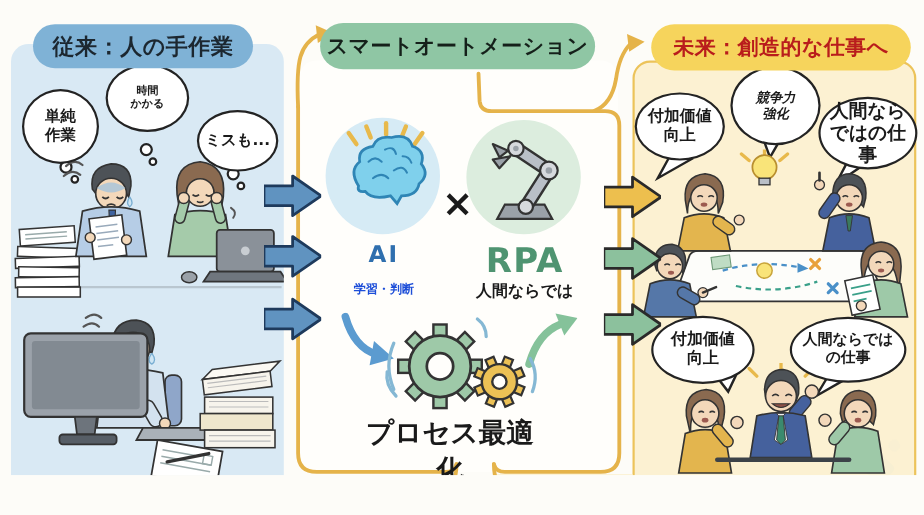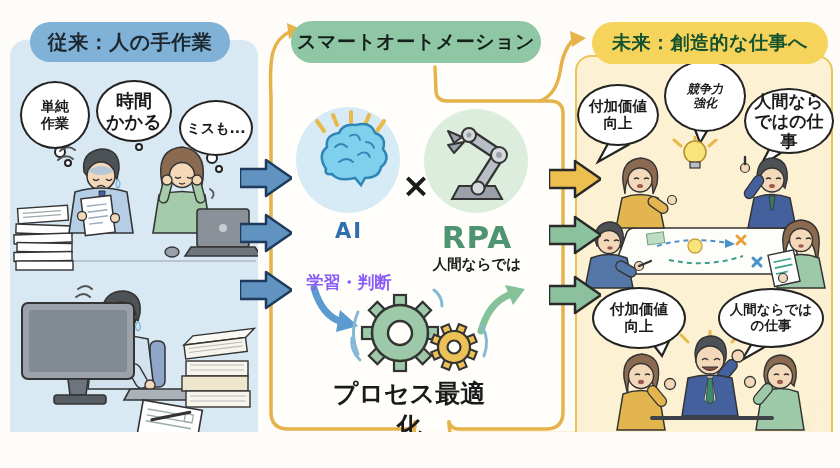--- a/index.html
+++ b/index.html
@@ -7,21 +7,21 @@
   
   .panel{position:absolute;border-radius:16px;z-index:1;}
   #panel-left{left:10px;top:40px;width:248px;height:412px;background:#d9e9f4;}
   #panel-mid{left:272px;top:55px;width:290px;height:374px;background:#fffefb;z-index:2;}
   #panel-right{left:575px;top:55px;width:258px;height:398px;background:#fcf1d2;border:2.5px solid #ecc35a;box-sizing:border-box;}
   
   .pill{position:absolute;display:flex;align-items:center;justify-content:center;
         font-weight:bold;border-radius:22px;z-index:30;letter-spacing:0.5px;color:#1c2730;}
   #pill-left{left:30px;top:22px;width:200px;height:40px;background:#7fb2d6;font-size:20px;}
   #pill-mid{left:291px;top:21px;width:250px;height:42px;background:#8fc6a4;font-size:19px;color:#15201a;}
-  #pill-right{left:592px;top:22px;width:236px;height:42px;background:#f6d45c;font-size:19px;color:#14532d;}
+  #pill-right{left:592px;top:22px;width:236px;height:42px;background:#f6d45c;font-size:19px;color:#b91c1c;}
   
   .bubble{position:absolute;background:#fff;border:2.5px solid #232323;border-radius:50%;
           display:flex;align-items:center;justify-content:center;text-align:center;
           font-weight:bold;white-space:pre-line;line-height:1.18;color:#1a1a1a;z-index:12;}
   
   #flow-overlay{position:absolute;left:0;top:0;z-index:8;pointer-events:none;}
   .scene{position:absolute;z-index:10;}
   .blockarrow{position:absolute;z-index:20;}
   .icon-circle{position:absolute;border-radius:50%;z-index:9;}
   .midtext{position:absolute;text-align:center;font-weight:bold;z-index:12;}
@@ -66,21 +66,21 @@
       <path d="M754,340 L742,360 L770,344 Z"></path>
     </g>
   </svg>
 
   <div id="pill-left" class="pill">従来：人の手作業</div>
   <div id="pill-mid" class="pill">スマートオートメーション</div>
   <div id="pill-right" class="pill">未来：創造的な仕事へ</div>
 
   <div class="bubble" style="left:20px;top:81px;width:66px;height:64px;font-size:14px;">単純
 作業</div>
-  <div class="bubble" style="left:96px;top:80px;width:72px;height:58px;font-size:18px;">時間
+  <div class="bubble" style="left:96px;top:58px;width:72px;height:58px;font-size:10px;">時間
 かかる</div>
   <div class="bubble" style="left:179px;top:100px;width:70px;height:52px;font-size:14px;">ミスも...</div>
 
   <svg class="scene" style="left:12px;top:137px;" width="246" height="148" viewBox="0 0 246 148">
     <path d="M48,14 q8,-7 15,-1 M46,23 q8,-7 15,-1" stroke="#555" stroke-width="2" fill="none" stroke-linecap="round"></path>
     <path d="M56,124 H244" stroke="#b9c6cf" stroke-width="2"></path>
     <g>
       <g transform="rotate(-4 30 78)">
           <rect x="6" y="70" width="50" height="15" fill="#fff" stroke="#333" stroke-width="1.4"></rect>
         <path d="M11,75 h38 M11,79 h38" stroke="#9aa" stroke-width="1.3"></path>
@@ -206,21 +206,21 @@
     <circle cx="54" cy="79" r="6.5" fill="#d6d9dd" stroke="#333" stroke-width="2"></circle>
     <circle cx="75" cy="46" r="8" fill="#d6d9dd" stroke="#333" stroke-width="2"></circle>
       <circle cx="75" cy="46" r="3" fill="#9aa1a8"></circle>
     <circle cx="45" cy="26" r="7" fill="#d6d9dd" stroke="#333" stroke-width="2"></circle>
       <circle cx="45" cy="26" r="2.5" fill="#9aa1a8"></circle>
     <polygon points="38,28 24,22 30,34" fill="#9aa1a8" stroke="#333" stroke-width="2" stroke-linejoin="round"></polygon>
     <polygon points="40,33 30,44 24,36" fill="#9aa1a8" stroke="#333" stroke-width="2" stroke-linejoin="round"></polygon>
   </svg>
 
   <div class="midtext" style="left:299px;top:219px;width:100px;font-size:21px;color:#2f6fae;letter-spacing:2px;">AI</div>
-  <div class="midtext" style="left:289px;top:255px;width:120px;font-size:17px;color:#8b5cf6;margin-top:16px;">学習・判断</div>
+  <div class="midtext" style="left:289px;top:255px;width:120px;font-size:11px;color:#1d4ed8;">学習・判断</div>
   <div class="midtext" style="left:417px;top:219px;width:120px;font-size:31px;color:#4f9471;letter-spacing:1px;">RPA</div>
   <div class="midtext" style="left:412px;top:255px;width:130px;font-size:14.5px;color:#1a1a1a;white-space:nowrap;">人間ならでは</div>
 
   <svg class="scene" style="left:308px;top:284px;" width="52" height="50" viewBox="0 0 52 50">
     <path d="M6,4 Q14,32 34,38" stroke="#5b9bd0" stroke-width="7" fill="none" stroke-linecap="round"></path>
     <polygon points="32,26 50,42 28,48" fill="#5b9bd0"></polygon>
   </svg>
   <svg class="scene" style="left:473px;top:283px;" width="52" height="52" viewBox="0 0 52 52">
     <path d="M8,48 Q16,20 36,12" stroke="#85c29a" stroke-width="7" fill="none" stroke-linecap="round"></path>
     <polygon points="32,2 52,6 40,22" fill="#85c29a"></polygon>

